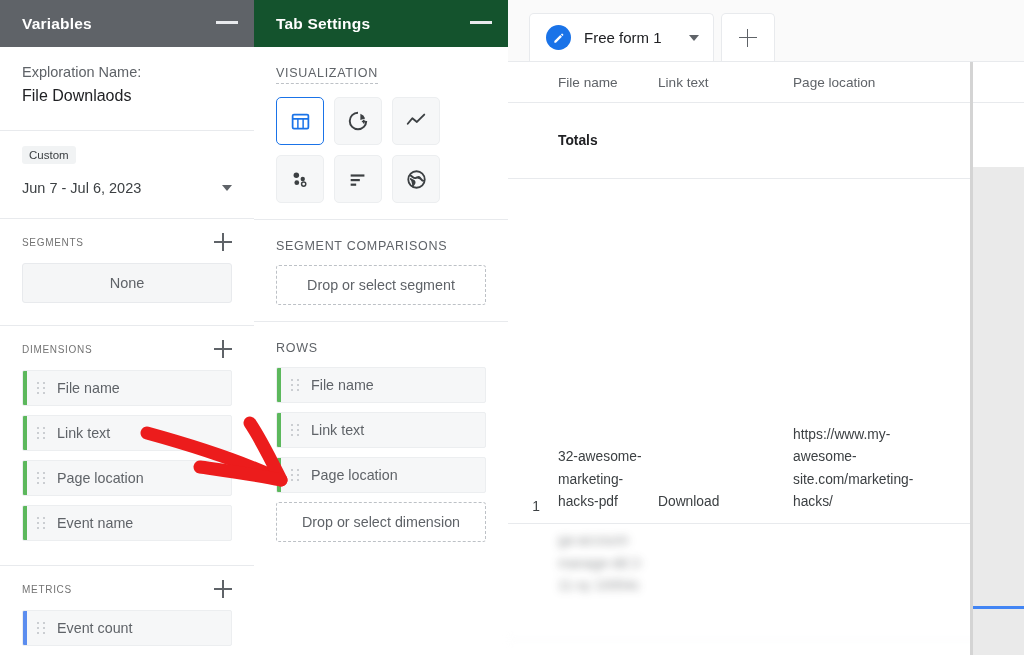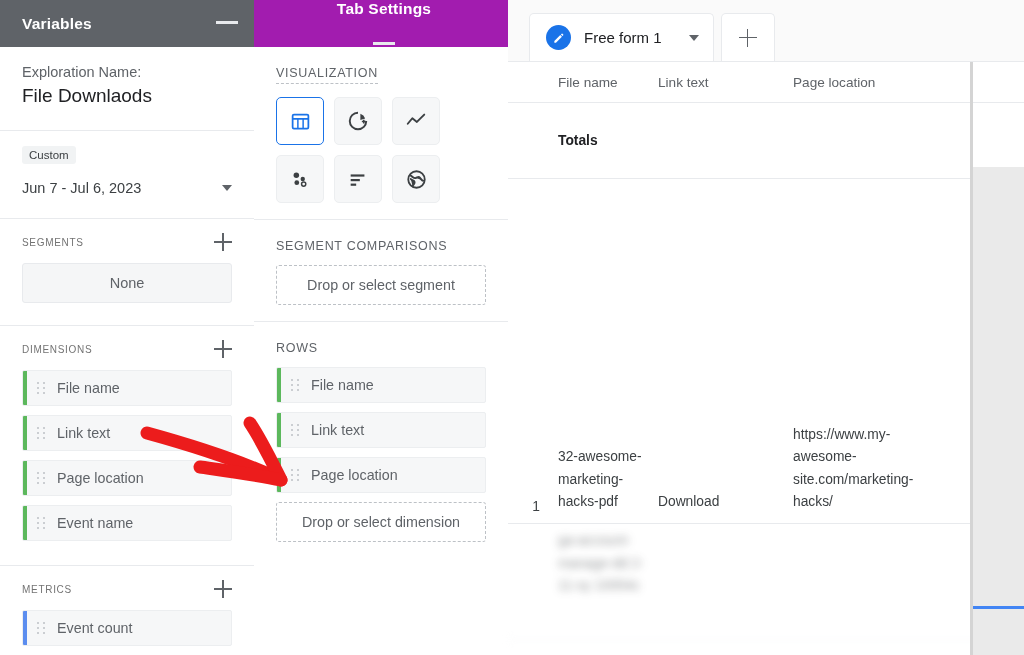--- a/index.html
+++ b/index.html
@@ -19,21 +19,21 @@
     padding:0 16px 0 22px;box-sizing:border-box;
   }
   .panel-title{font-size:15.5px;font-weight:bold;letter-spacing:.2px;}
   .minimize{width:22px;height:3px;background:#e8eaed;display:block;margin-bottom:2px;}
 
   
   #variables{left:0;width:254px;height:655px;border-right:1px solid #e0e0e0;}
   .vsec{padding:14px 22px 22px 22px;border-bottom:1px solid #e8eaed;box-sizing:border-box;}
   .vsec.nb{border-bottom:none;}
   .exp-label{font-size:14.5px;color:#5f6368;line-height:22px;}
-  .exp-name{font-size:19px;color:#202124;line-height:24px;margin-top:1px;}
+  .exp-name{font-size:16px;color:#202124;line-height:24px;margin-top:1px;}
 
   .chip-custom{
     display:inline-block;background:#f1f3f4;color:#3c4043;
     font-size:11.5px;padding:2px 7px;border-radius:3px;line-height:14px;
   }
   .daterow{display:flex;align-items:center;justify-content:space-between;margin-top:16px;}
   .datetext{font-size:14.5px;color:#3c4043;}
   .caret{
     width:0;height:0;border-left:5.5px solid transparent;border-right:5.5px solid transparent;
     border-top:6px solid #5f6368;
@@ -249,21 +249,21 @@
             <i></i>
             <i></i>
             <i></i>
           </span>
         <span class="lbl"></span>
       </div>
     </div>
   </div>
 
   <div class="panel" id="tabsettings">
-    <div class="panel-head" style="background: #a21caf; flex-direction: column;">
+    <div class="panel-head" style="background: #14532d;">
       <div class="panel-title">Tab Settings</div>
       <span class="minimize"></span>
     </div>
 
 
     <div class="tsec">
       <div class="tlabel">VISUALIZATION</div>
       <div class="vizgrid">
         <div class="vizbtn sel" style="border-color: rgb(26, 115, 232);">
           <svg width="21" height="21" viewBox="0 0 24 24">

